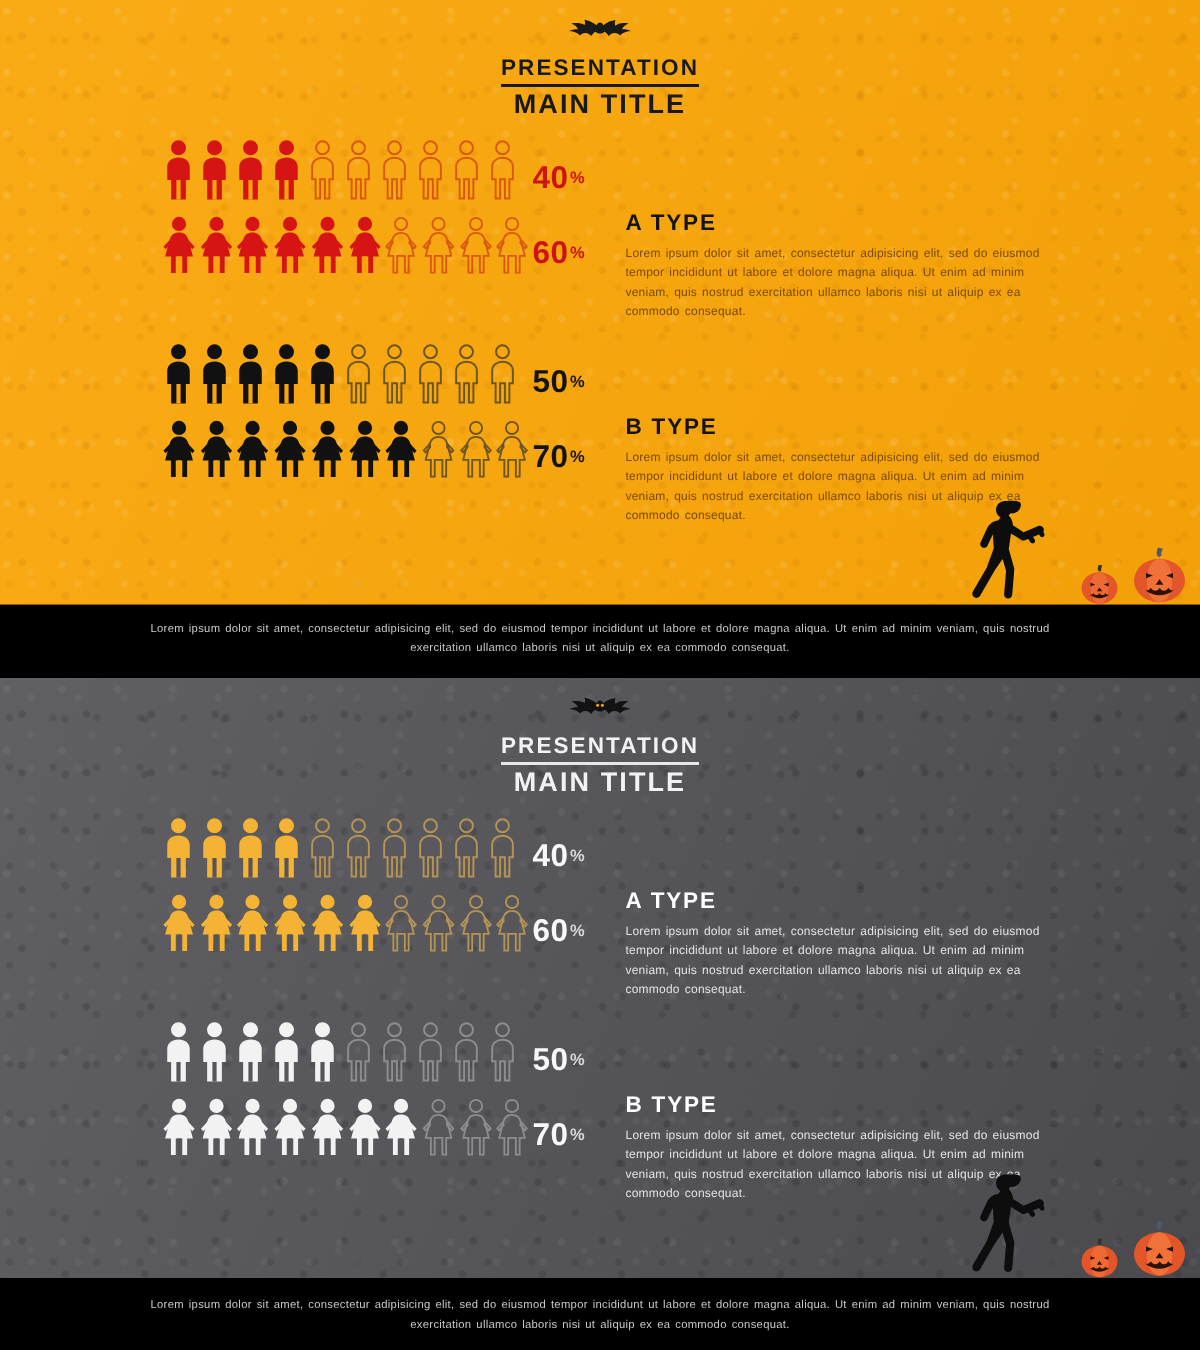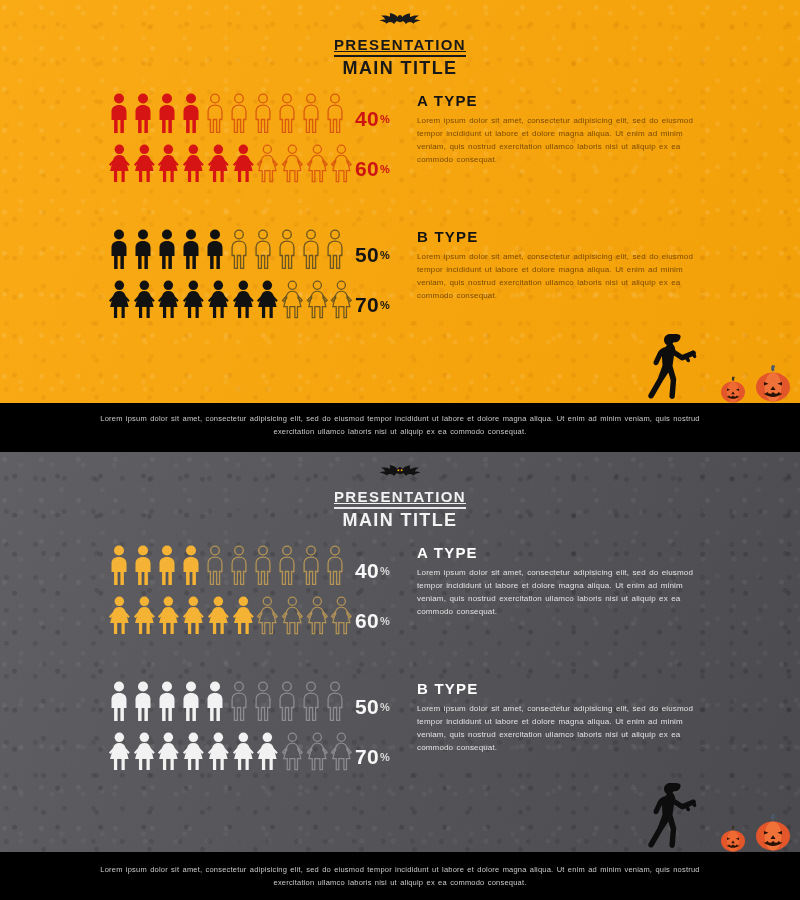--- a/index.html
+++ b/index.html
@@ -55,37 +55,37 @@
   .header { position: absolute; left: 0; right: 0; top: 12px; text-align: center; }
   .bat { display: block; margin: 0 auto 4px; }
   .title-block { display: inline-block; text-align: center; }
   .title-line1, .title-line2 {
     font-family: "Liberation Sans Narrow", "Liberation Sans", sans-serif;
     font-weight: 700;
     letter-spacing: 1.4px;
     line-height: 1.18;
     white-space: nowrap;
   }
-  .title-line1 { font-size: 15px; text-decoration: underline; }
+  .title-line1 { font-size: 15px; }
   .title-line2 { font-size: 18px; }
   .title-rule { height: 2px; margin: 1px 0; }
 
   .slide-light .title-line1, .slide-light .title-line2 { color: #191919; }
   .slide-light .title-rule { background: #191919; }
   .slide-dark .title-line1, .slide-dark .title-line2 { color: #f2f2f2; }
   .slide-dark .title-rule { background: #e8e8e8; }
 
   
   .group { position: absolute; left: 0; right: 0; display: flex; align-items: flex-start; }
   .g-a { top: 88px; }
   .g-b { top: 224px; }
 
   .icon-col { width: 355px; padding-left: 108px; }
   .pct-col  { width: 62px; padding-top: 8px; }
-  .txt-col  { width: 300px; padding-top: 4px; }
+  .txt-col  { width: 300px; padding-top: 4px; margin-top: 48px; }
 
   .icon-row { display: flex; align-items: flex-end; height: 46px; }
   .icon-row + .icon-row { margin-top: 4px; }
   .icon-row svg { display: block; margin-right: 2px; }
 
   .pct-row { height: 46px; display: flex; align-items: center; }
   .pct-row + .pct-row { margin-top: 4px; }
   .pct-val {
     font-family: "Liberation Sans Narrow", "Liberation Sans", sans-serif;
     font-size: 21px; font-weight: 700; letter-spacing: .3px;

